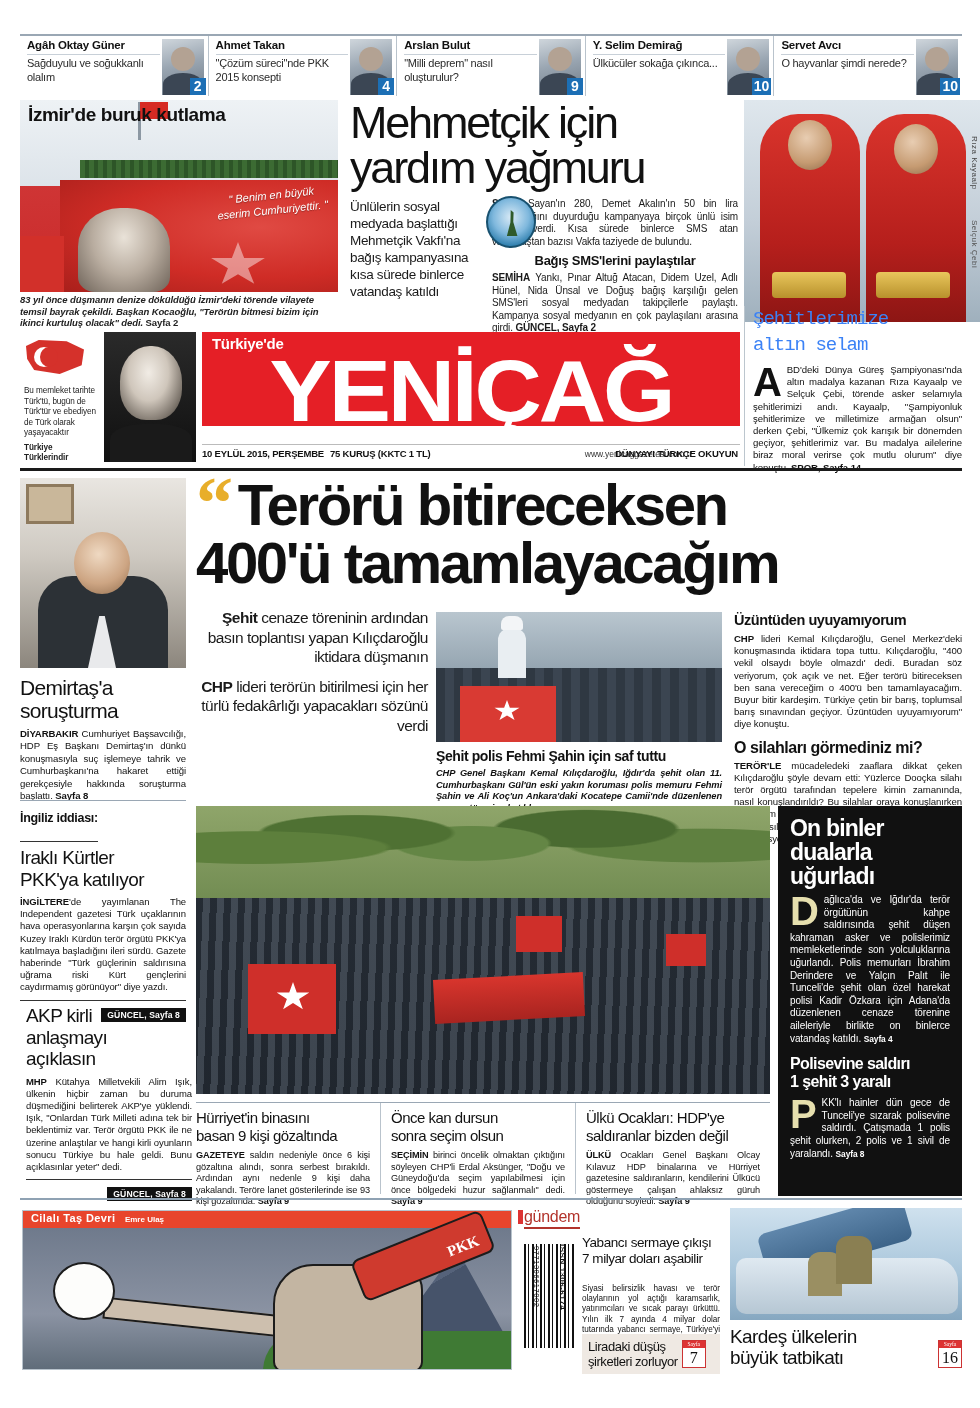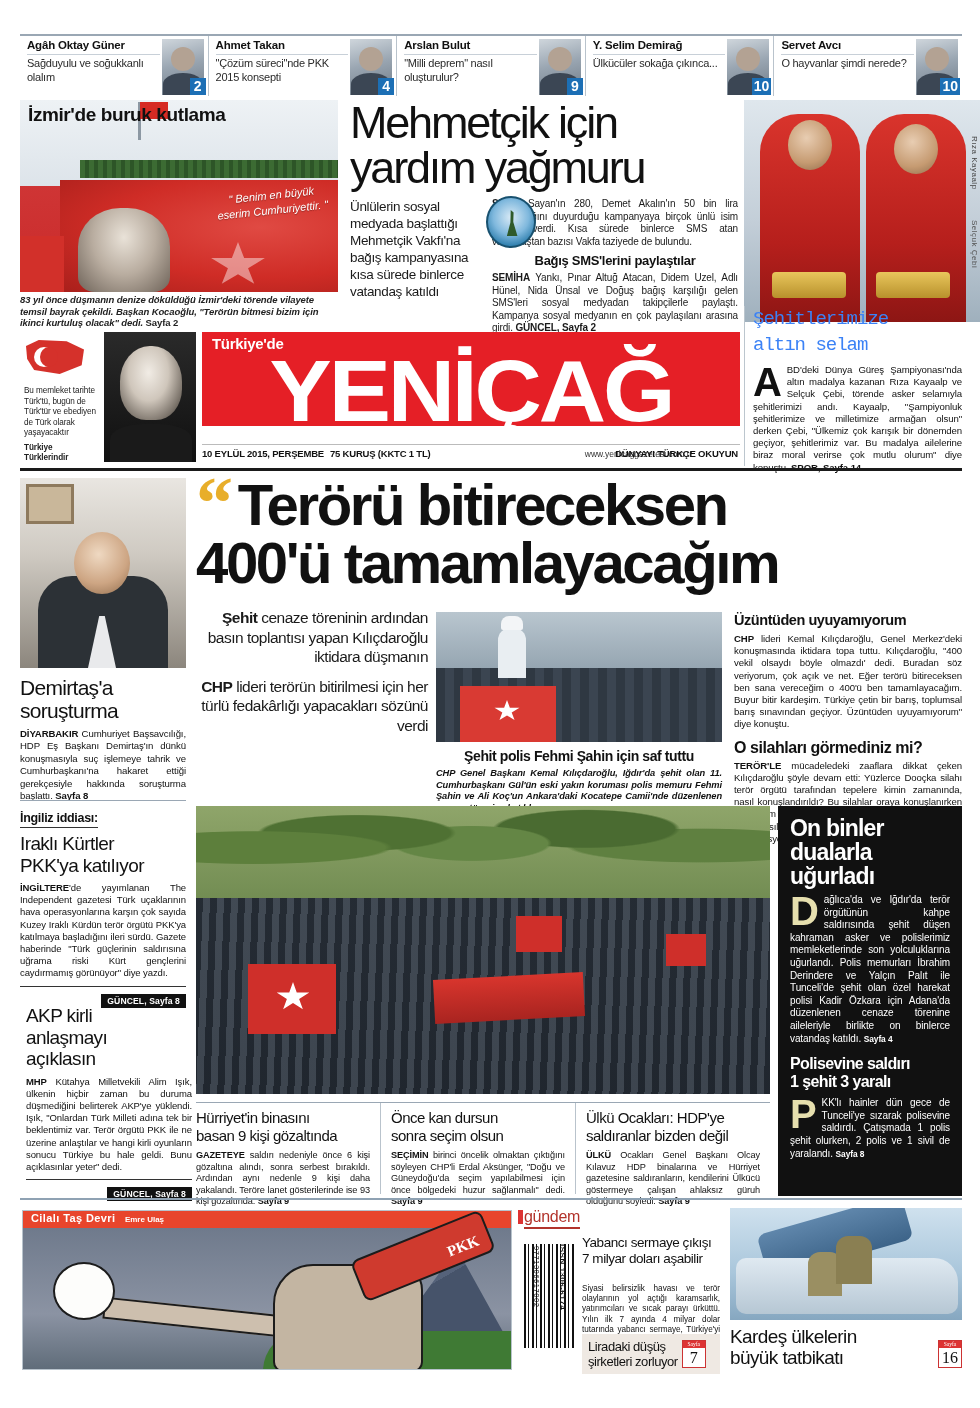--- a/index.html
+++ b/index.html
@@ -337,21 +337,20 @@
     position:absolute; left:62px; top:16px; width:28px; height:50px;
     background:#e9eef2; border-radius: 12px 12px 0 0;
   }
   .cer-photo .imam::before {
     content:""; position:absolute; left:3px; top:-12px; width:22px; height:14px;
     background:#f3f5f7; border-radius: 8px 8px 2px 2px;
   }
   .cer-cap-h {
     font-weight:bold; font-size: 14px; line-height: 17px; margin-top: 6px;
     letter-spacing:-.4px;
-    text-align:center;
   }
   .cer-cap-b {
     font-size: 9.3px; line-height: 11.6px; font-style: italic; font-weight:bold;
     margin-top: 3px; letter-spacing:-.1px; text-align: justify;
   }
 
   
   .rightcol { position:absolute; left:734px; top:612px; width:228px; }
   .rightcol h3 {
     font-size: 14.5px; line-height: 17px; font-weight:bold; letter-spacing:-.45px;
@@ -364,21 +363,21 @@
   .rightcol p b { font-weight:bold; }
   .pgref { font-weight:bold; }
 
   
   .rule-a { position:absolute; left:20px; top:800px; width:166px; height:1px; background:#9aa7b4; }
 
   
   .lstory { position:absolute; left:20px; width:166px; }
   .lstory .kicker {
     font-weight:bold; font-size: 12.5px; letter-spacing:-.3px;
-    border-bottom:1px solid #333; padding-bottom:2px; display:inline-block;
+    border-bottom:1px solid #333; padding-bottom:16px; display:inline-block;
   }
   .lstory h2 {
     font-size: 19px; line-height: 21.5px; font-weight:normal; letter-spacing:-.6px;
     margin-top: 5px; color:#111;
   }
   .lstory .body {
     font-size: 9.5px; line-height: 12.2px; text-align: justify; margin-top: 6px;
     letter-spacing:-.1px;
   }
   .lstory .body b { font-weight:bold; }

